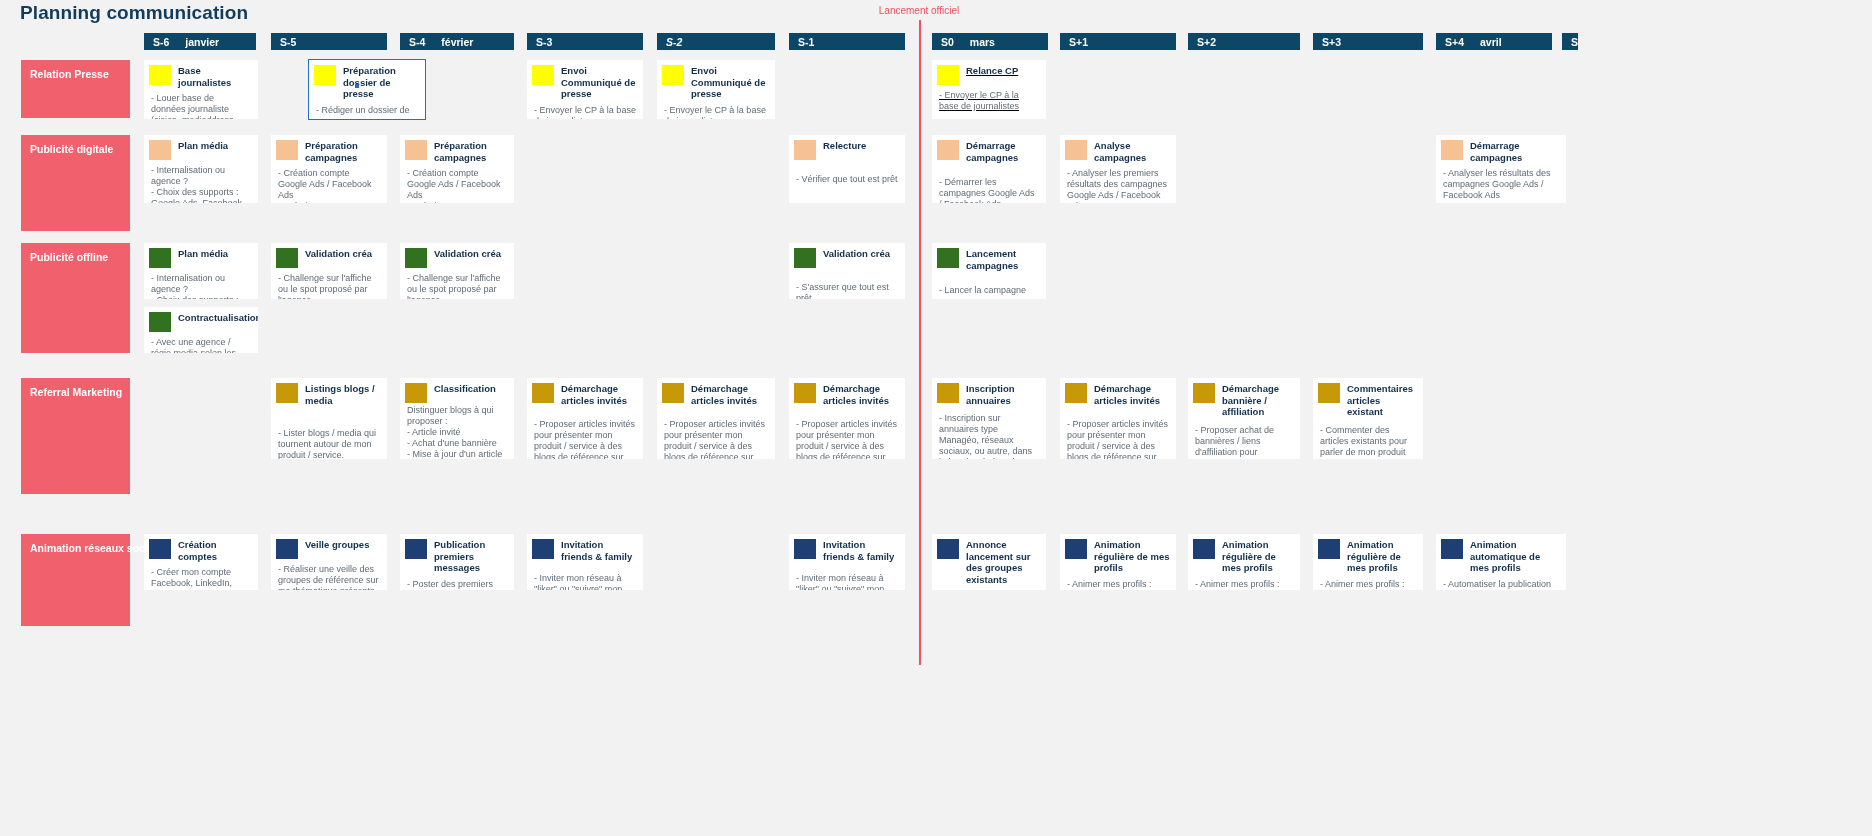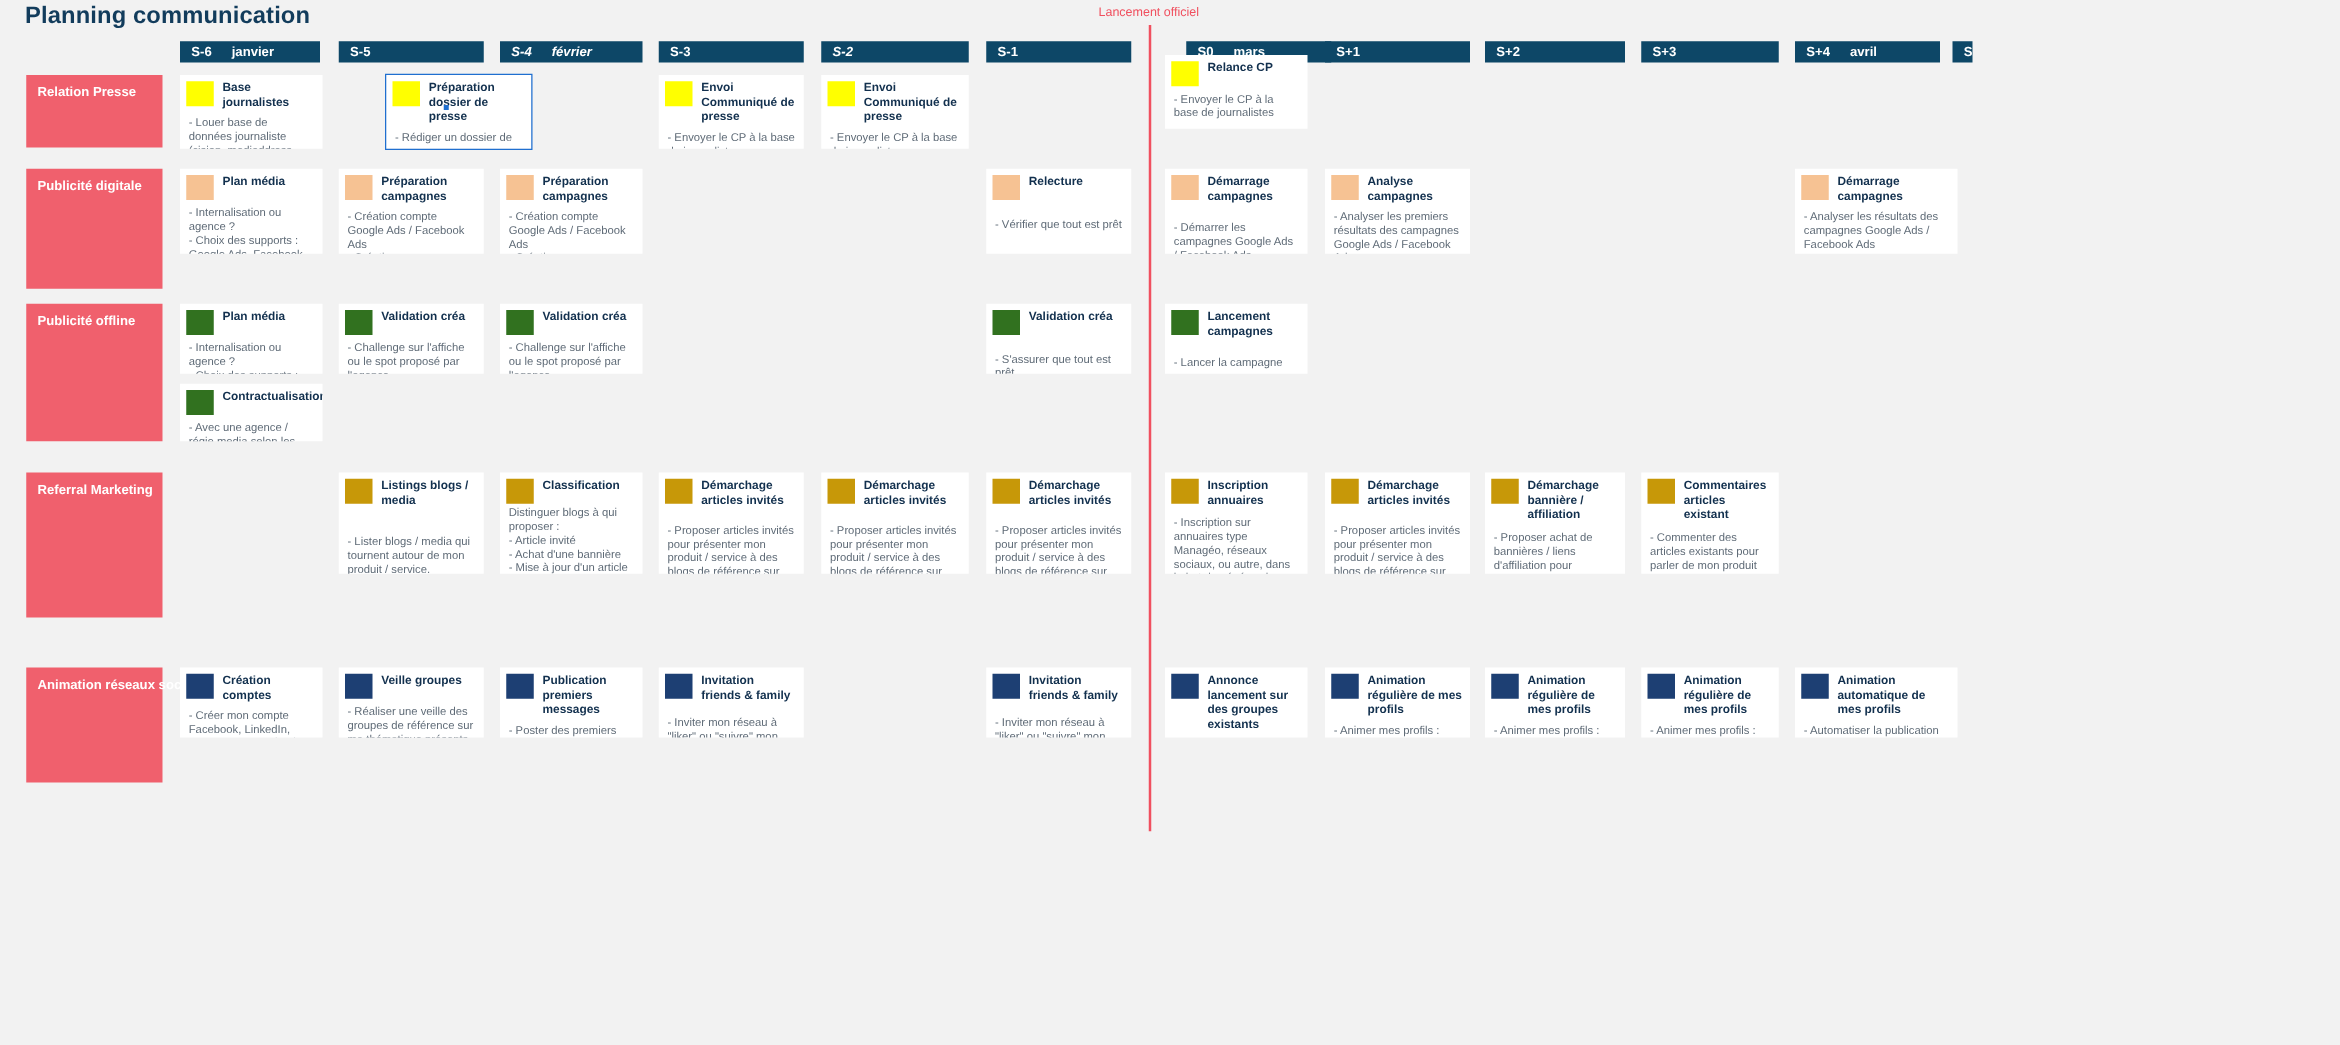--- a/index.html
+++ b/index.html
@@ -133,37 +133,37 @@
   <div id="launch-line"></div>
 
   <div class="col-header" style="left:144px; top:33px; width:112px;">
     <span class="wk">S-6</span>
     <span class="mo">janvier</span>
   </div>
   <div class="col-header" style="left:271px; top:33px; width:116px;">
     <span class="wk">S-5</span>
     <span class="mo"></span>
   </div>
-  <div class="col-header" style="left:400px; top:33px; width:114px;font-style:italic;">
+  <div class="col-header" style="left:400px; top:33px; width:114px;">
     <span class="wk">S-4</span>
     <span class="mo">février</span>
   </div>
   <div class="col-header" style="left:527px; top:33px; width:116px;">
     <span class="wk">S-3</span>
     <span class="mo"></span>
   </div>
   <div class="col-header" style="left:657px; top:33px; width:118px;font-style:italic;">
     <span class="wk">S-2</span>
     <span class="mo"></span>
   </div>
   <div class="col-header" style="left:789px; top:33px; width:116px;">
     <span class="wk">S-1</span>
     <span class="mo"></span>
   </div>
-  <div class="col-header" style="left:932px; top:33px; width:116px;margin-left:17px;">
+  <div class="col-header" style="left:932px; top:33px; width:116px;">
     <span class="wk">S0</span>
     <span class="mo">mars</span>
   </div>
   <div class="col-header" style="left:1060px; top:33px; width:116px;">
     <span class="wk">S+1</span>
     <span class="mo"></span>
   </div>
   <div class="col-header" style="left:1188px; top:33px; width:112px;">
     <span class="wk">S+2</span>
     <span class="mo"></span>
@@ -222,21 +222,21 @@
   </div>
 
   <div class="card" style="left:657px; top:60px; width:118px; height:59px;">
     <div class="card-head">
       <div class="swatch sw-yellow"></div>
       <div class="card-title">Envoi Communiqué de presse</div>
     </div>
     <div class="card-body">- Envoyer le CP à la base de journalistes</div>
   </div>
 
-  <div class="card" style="left:932px; top:44px; width:114px; height:59px;">
+  <div class="card" style="left:932px; top:60px; width:114px; height:59px;text-decoration:underline;">
     <div class="card-head">
       <div class="swatch sw-yellow"></div>
       <div class="card-title">Relance CP</div>
     </div>
     <div class="card-body">- Envoyer le CP à la base de journalistes</div>
   </div>
 
   <div class="card" style="left:144px; top:135px; width:114px; height:68px;">
     <div class="card-head">
       <div class="swatch sw-peach"></div>

